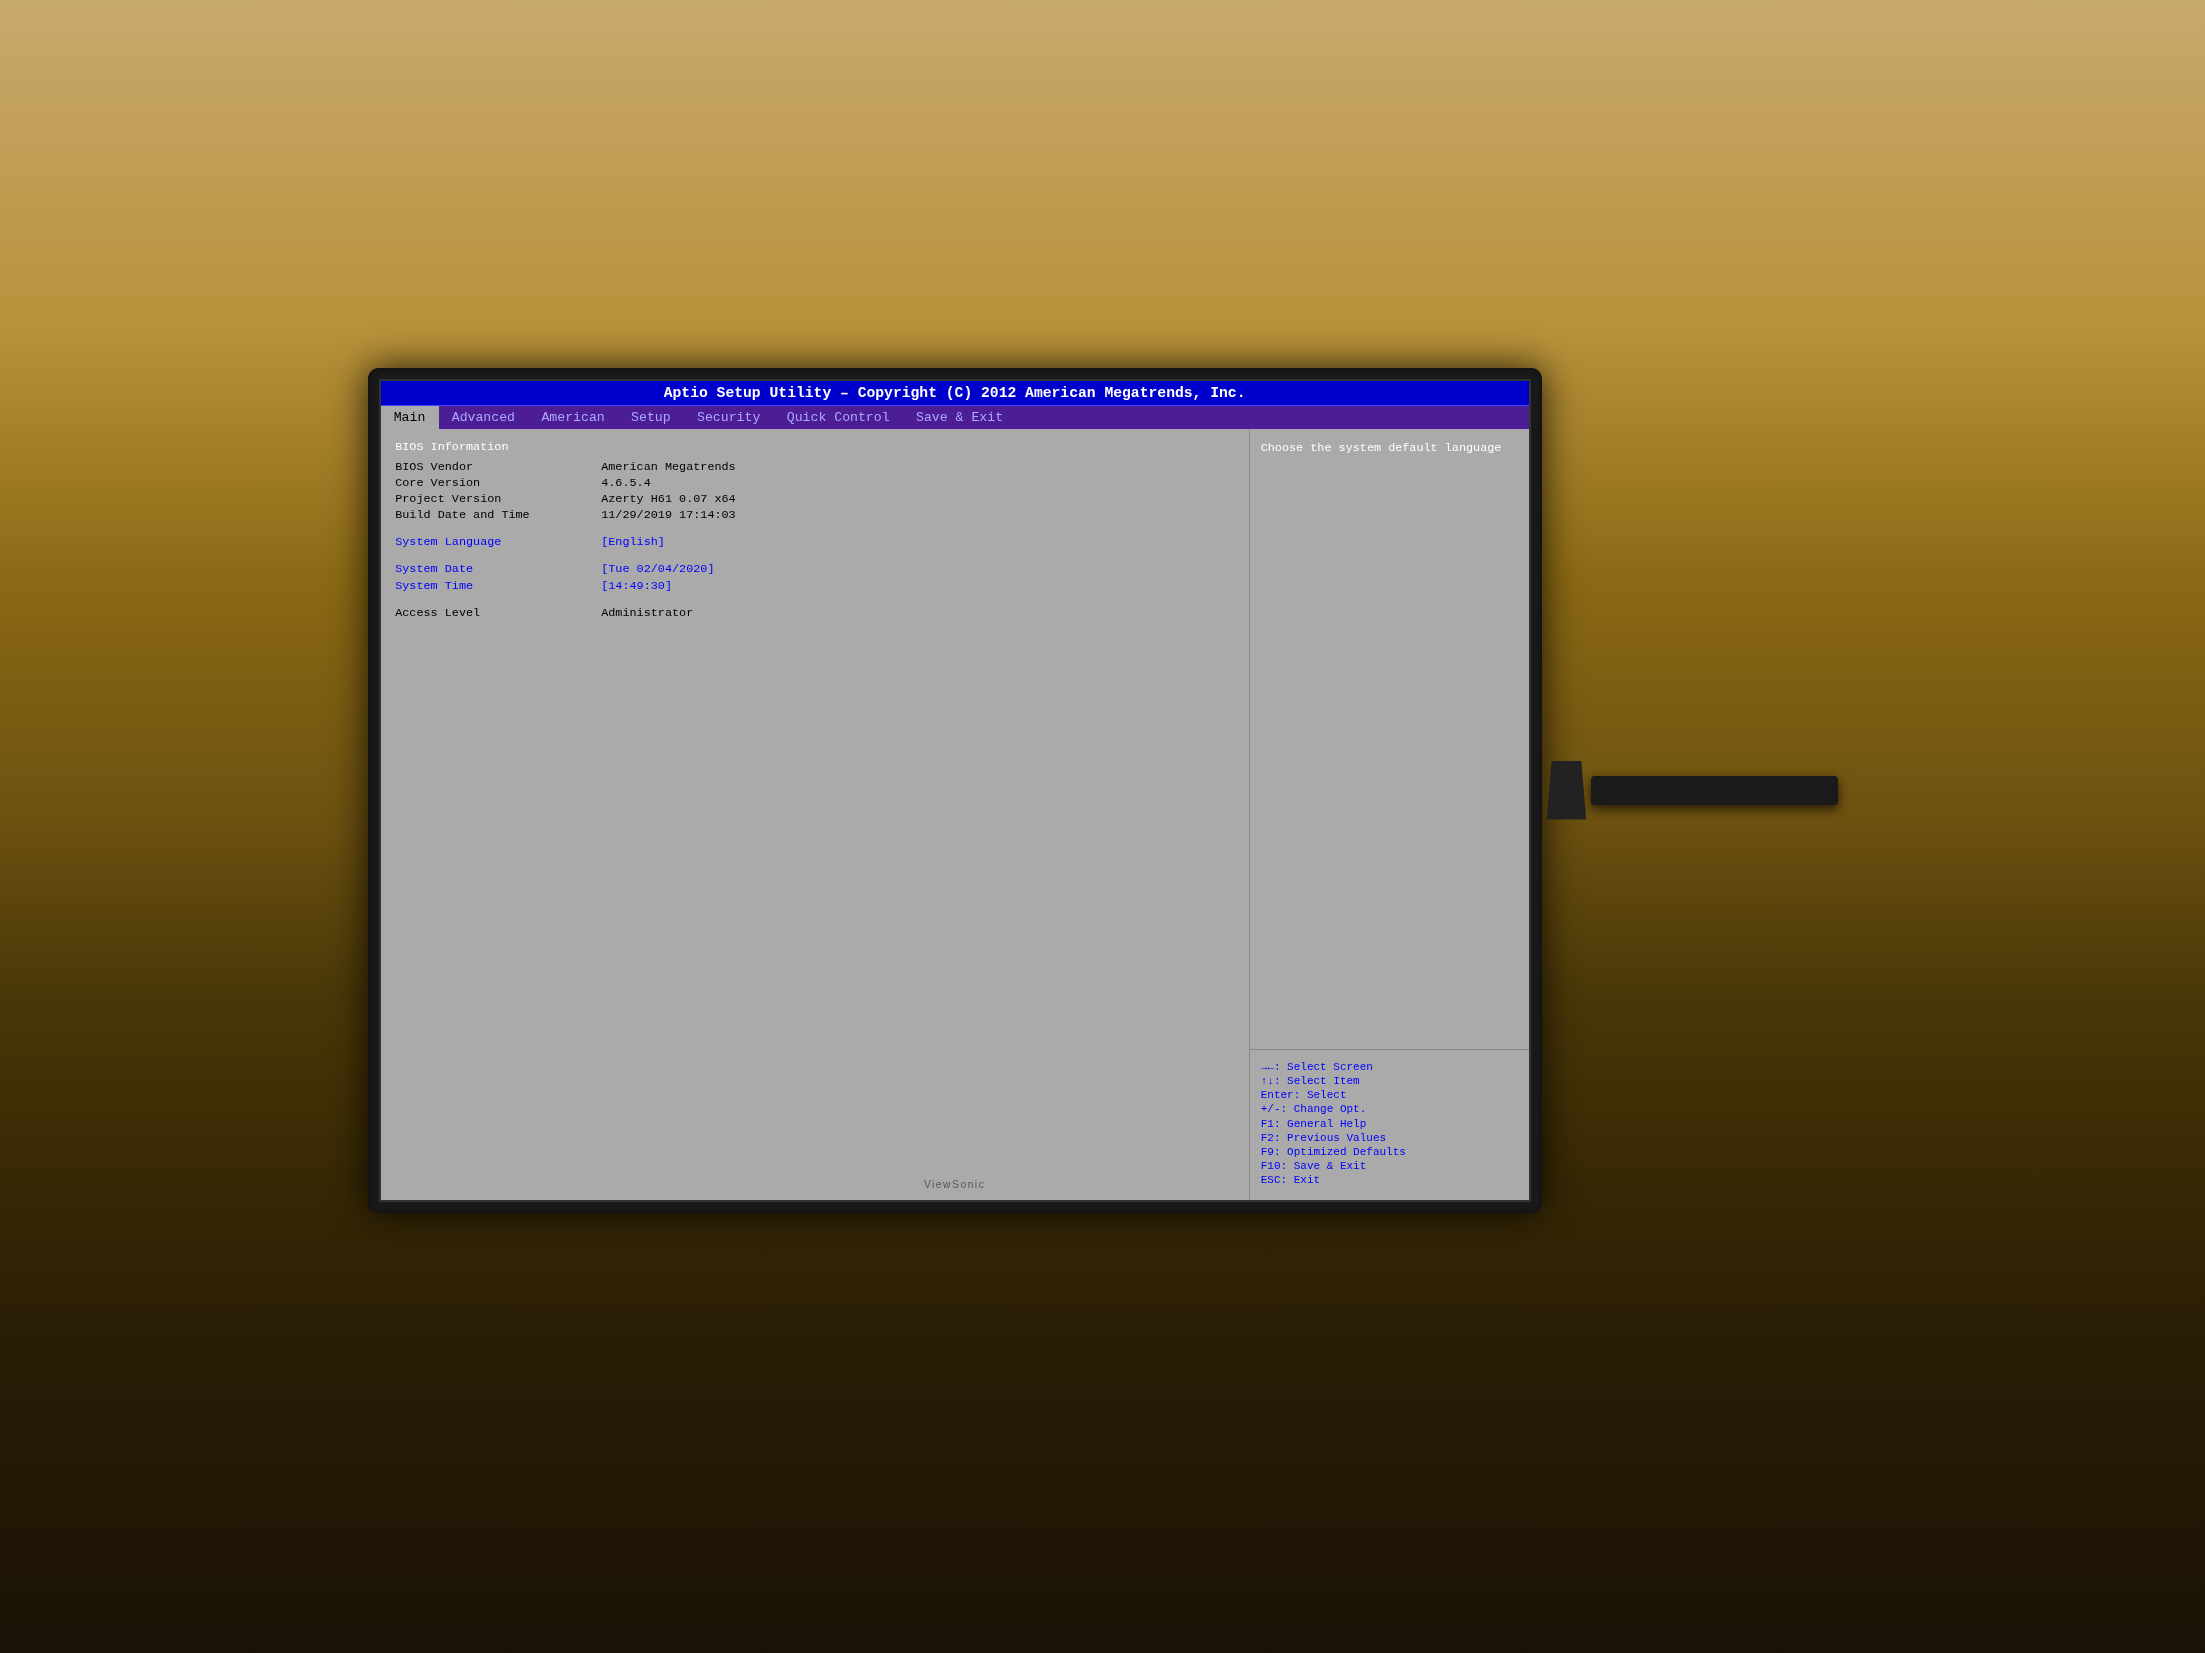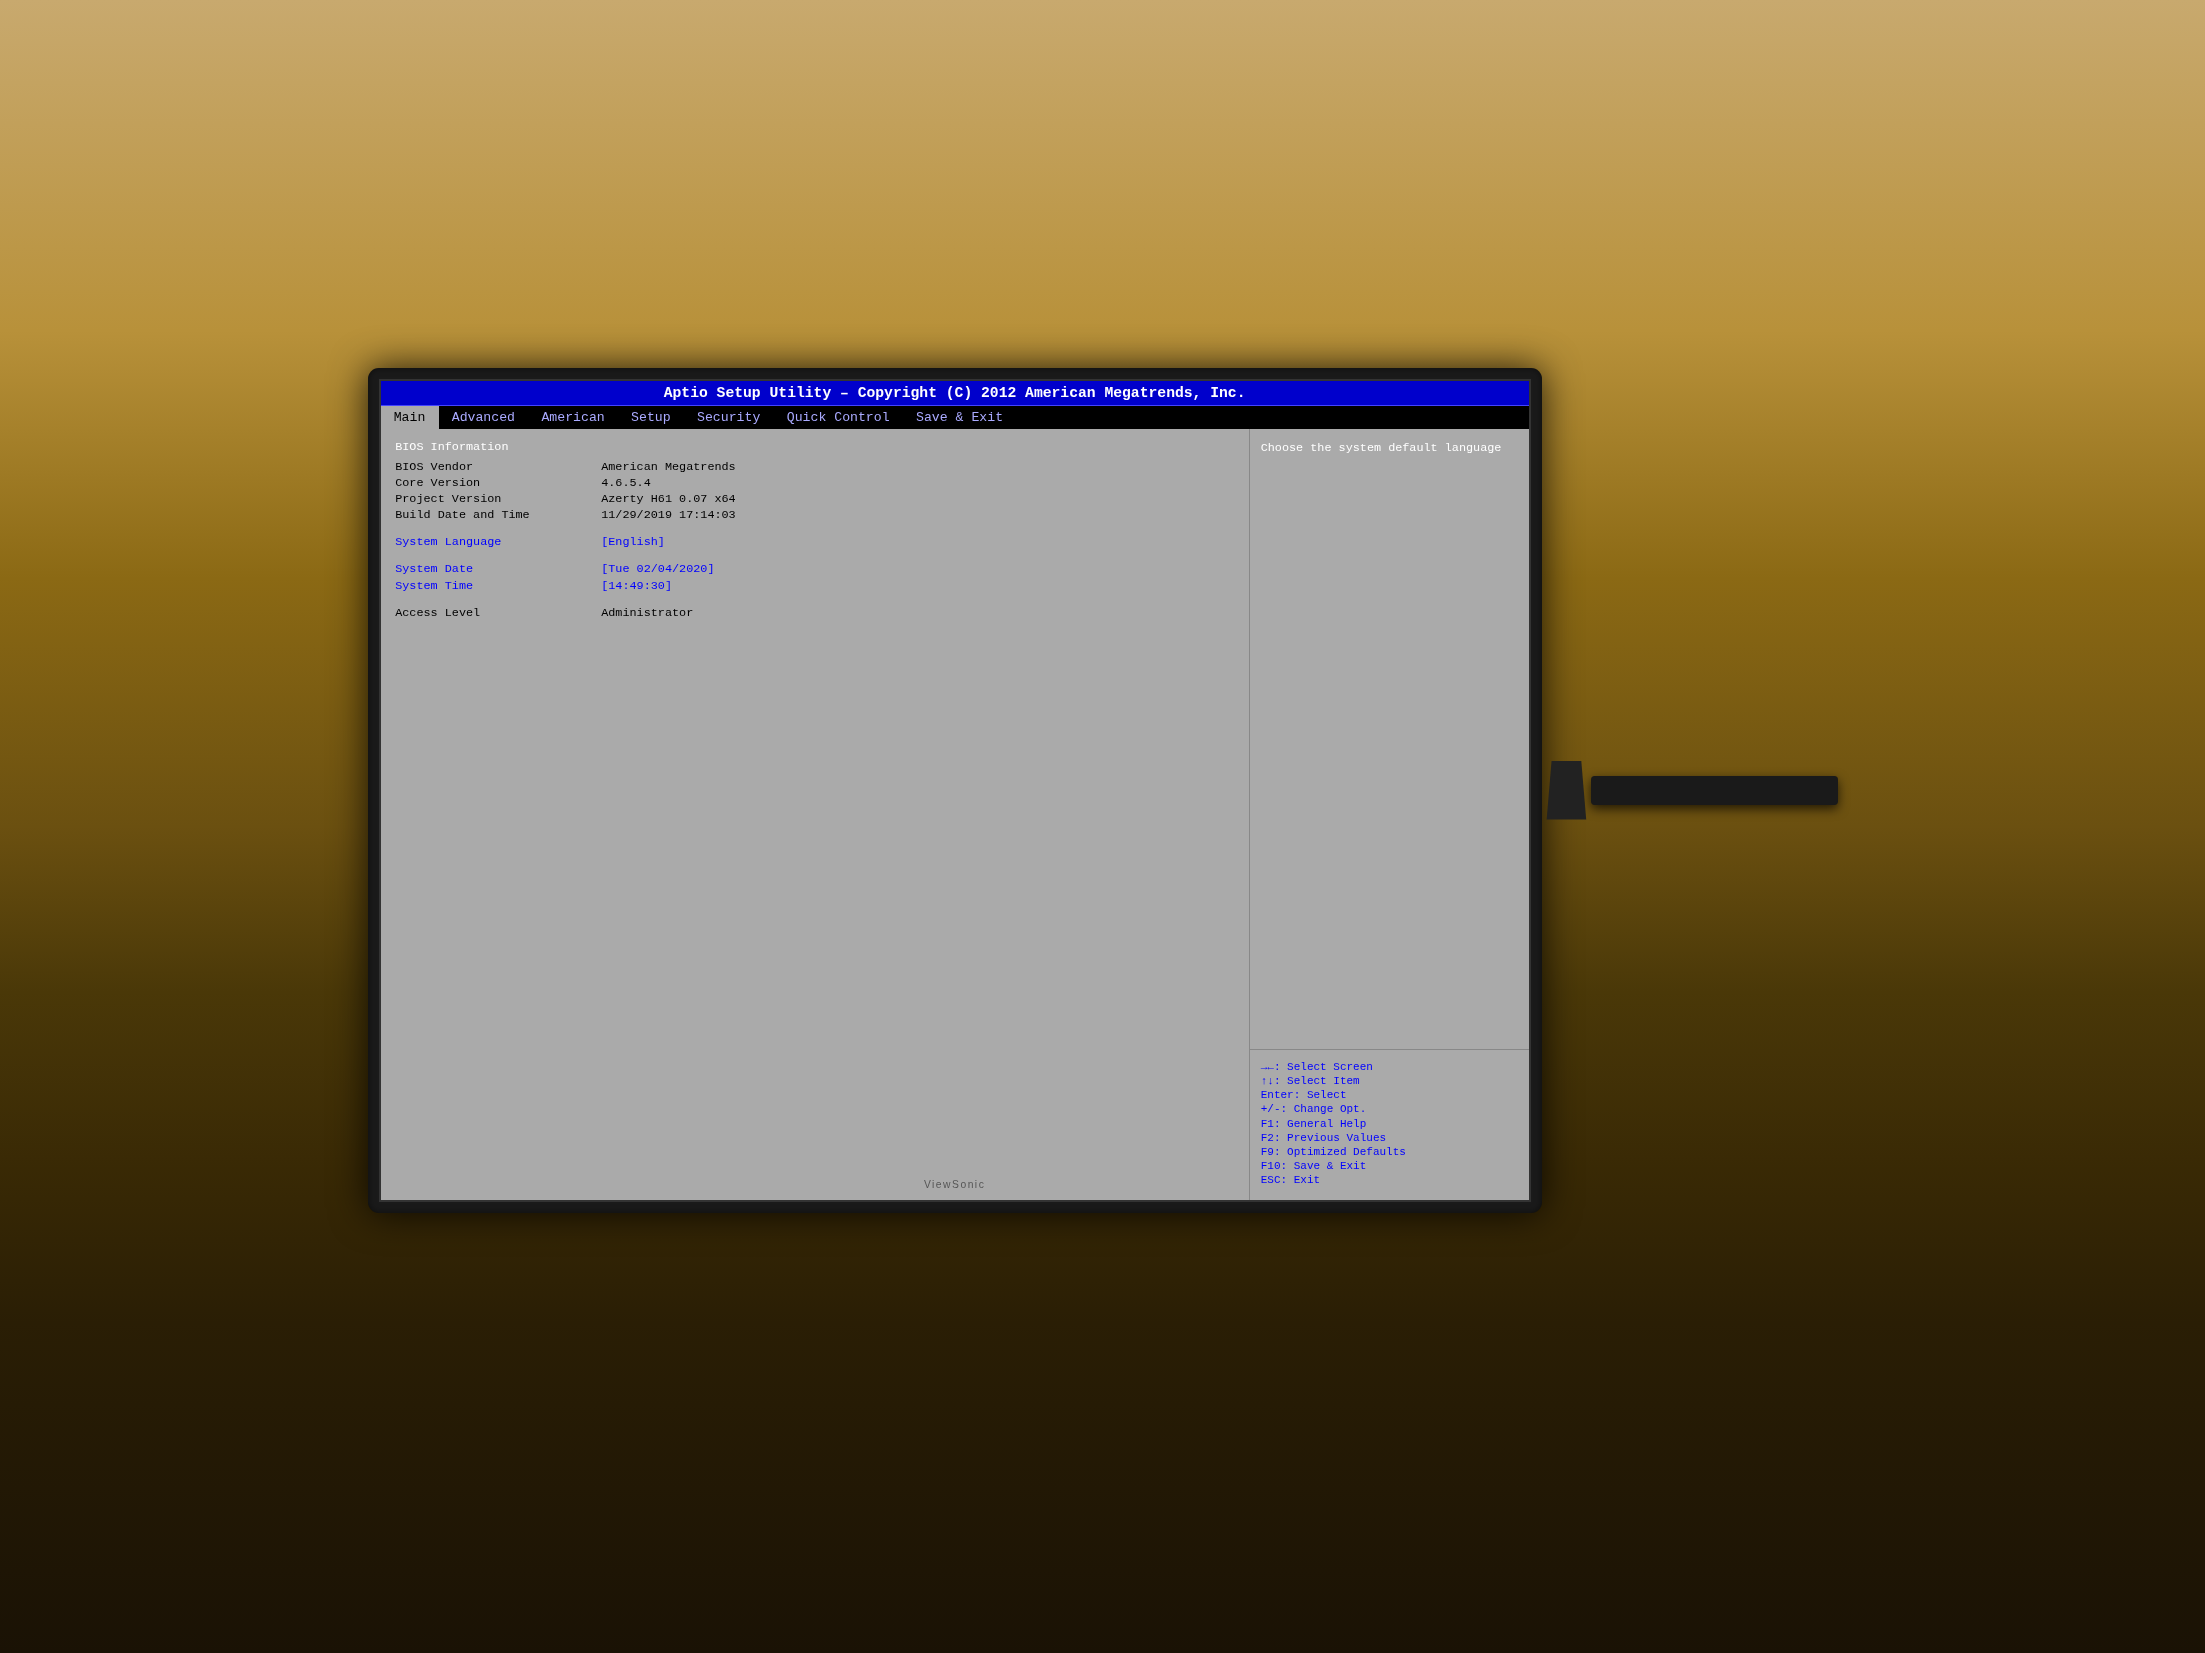--- a/index.html
+++ b/index.html
@@ -71,21 +71,21 @@
       text-align: center;
       padding: 4.4px 0;
       font-size: 14.7px;
       font-weight: bold;
       border-bottom: 0.7px solid #4444ff;
       flex-shrink: 0;
     }
 
     
     .menu-bar {
-      background: #000000;
+      background: #4c1d95;
       display: flex;
       align-items: stretch;
       flex-shrink: 0;
     }
 
     .menu-item {
       padding: 3.7px 13.2px;
       font-size: 13.2px;
       color: #aaaaff;
       cursor: pointer;

